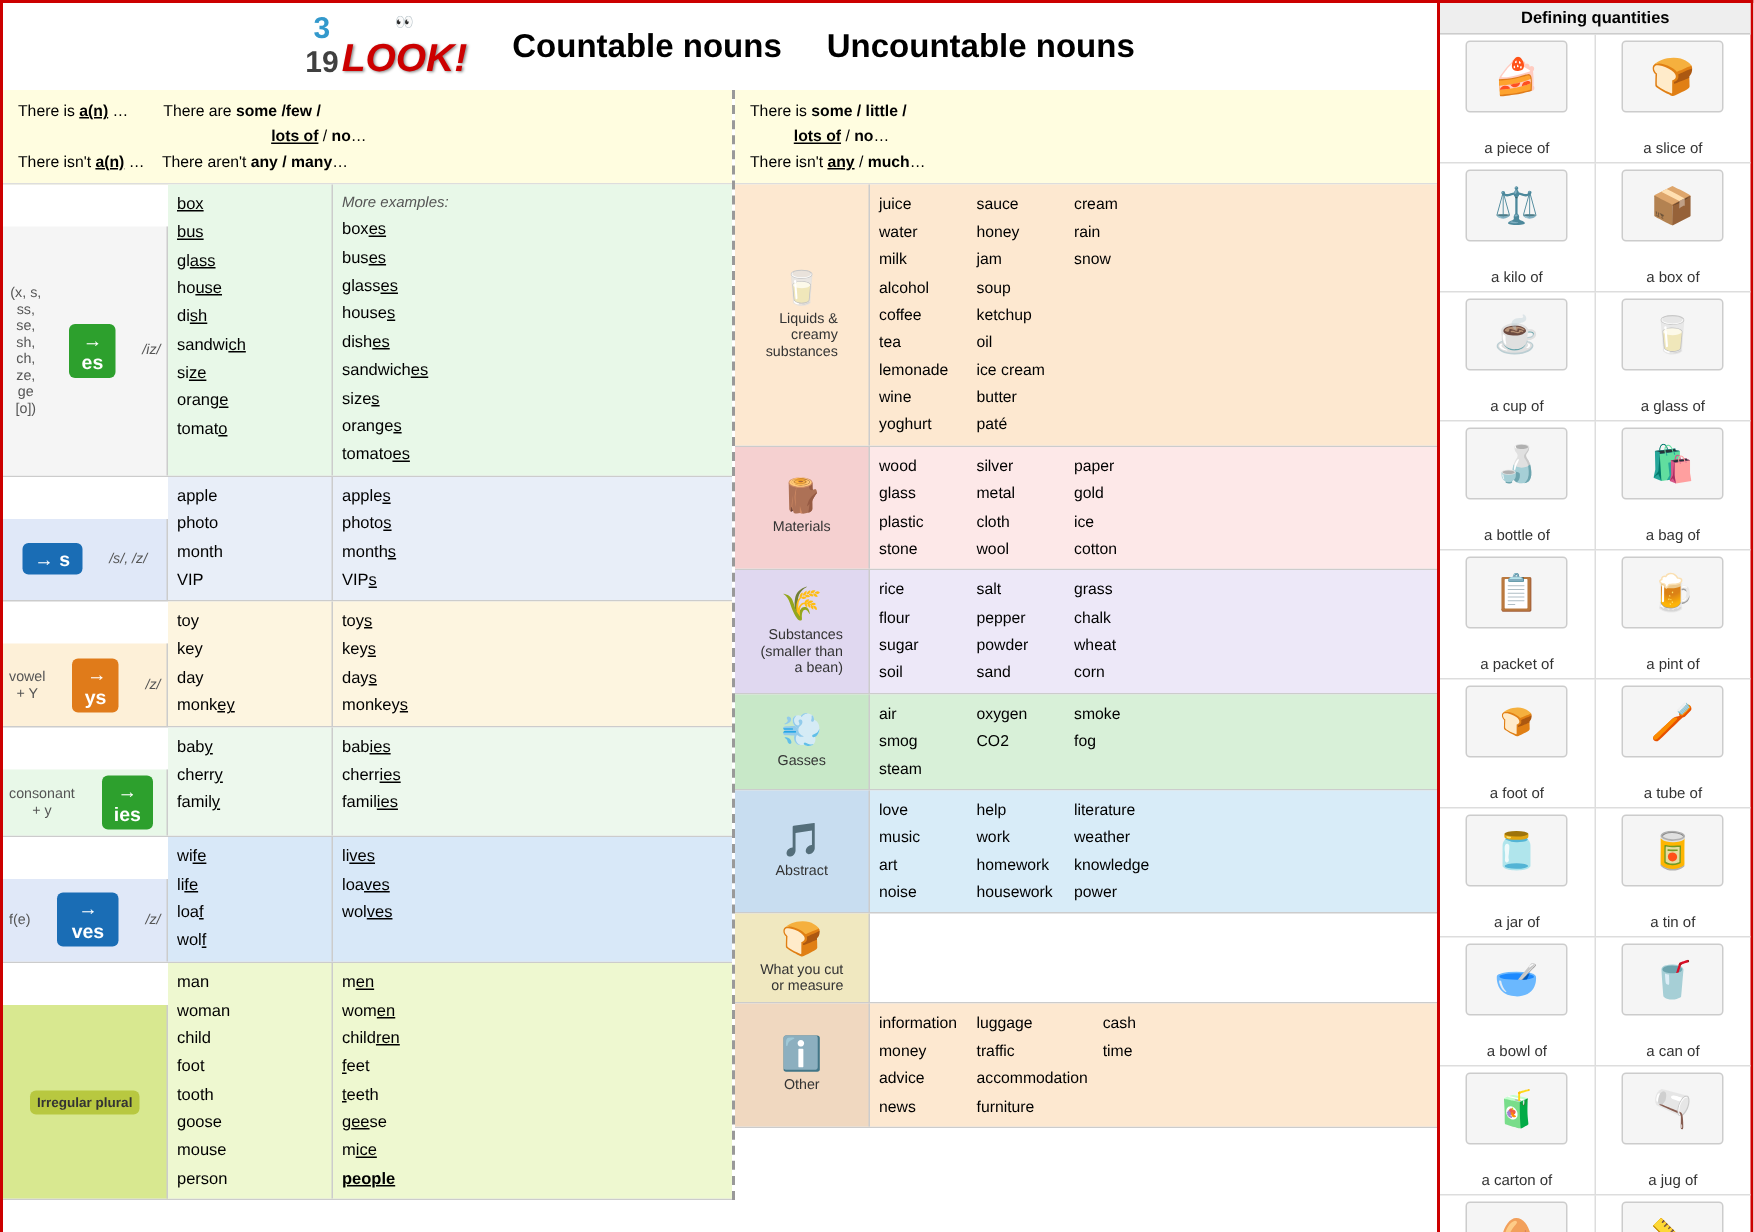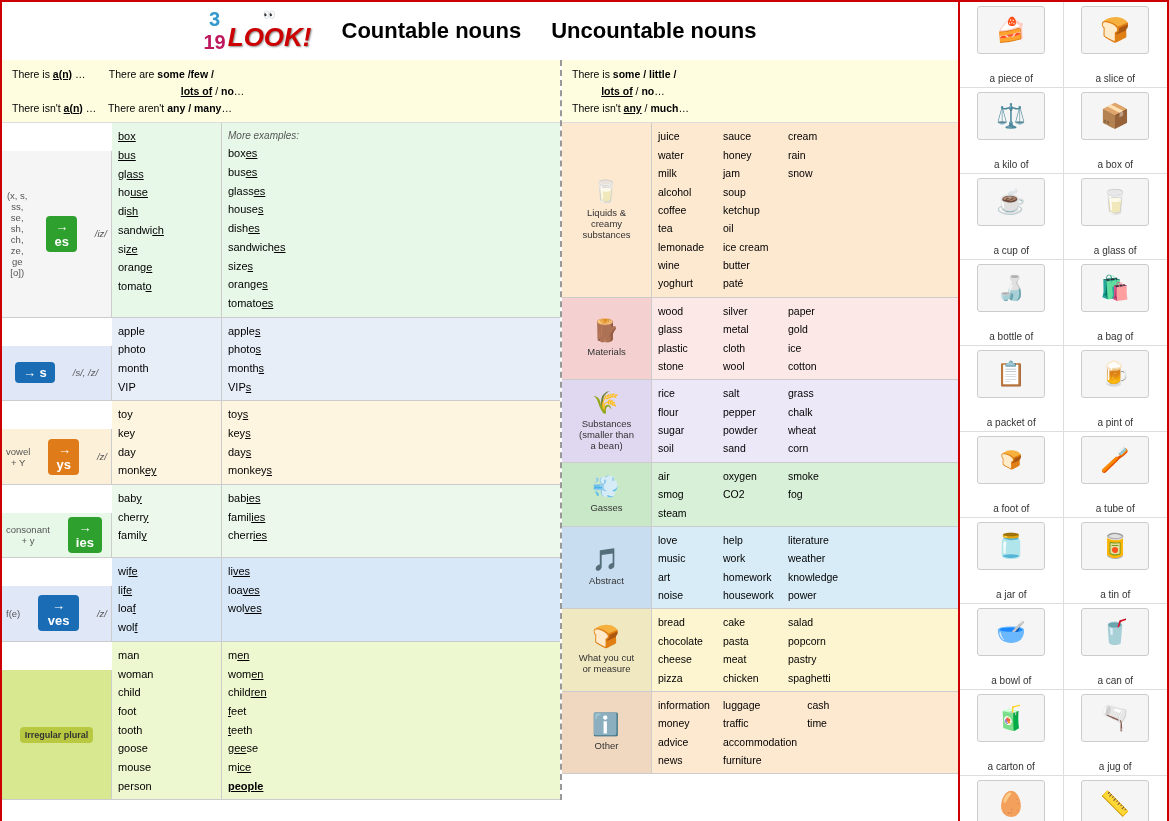--- a/index.html
+++ b/index.html
@@ -32,21 +32,21 @@
     .logo {
       display: flex;
       align-items: center;
       gap: 2px;
     }
     .content-area {
       display: flex;
     }
     
     .countable-section {
-      width: 560px;
+      width: 488px;
       border-right: 2px dashed #999;
     }
     .grammar-box {
       background: #fffde0;
       border-bottom: 1px solid #ddd;
       padding: 6px 10px;
       font-size: 10.5px;
       line-height: 1.6;
     }
     .plural-rules {
@@ -133,21 +133,21 @@
       font-size: 10px;
       gap: 4px;
     }
     .unc-icon {
       font-size: 22px;
       line-height: 1;
     }
     .unc-label-text {
       font-size: 9.5px;
       color: #333;
-      text-align: center;
+      text-align: right;
     }
     .unc-words {
       flex: 1;
       padding: 4px 6px;
       line-height: 1.75;
       font-size: 10.5px;
       display: flex;
       align-items: flex-start;
       flex-wrap: wrap;
       align-content: flex-start;
@@ -224,21 +224,21 @@
 <body>
 
 <div class="main-container">
 
   <div class="left-panel">
 
     <div class="header-row">
       <div class="logo">
         <div class="num-block">
           <span class="num-top" style="color:#3399cc; font-size:20px;">3</span>
-          <span style="color:#be185d; font-size:20px; font-weight:900;">19</span>
+          <span style="color:#404040; font-size:20px; font-weight:900;">19</span>
         </div>
         <div style="display:flex;flex-direction:column;align-items:center;">
           <div style="font-size:10px;color:#333;margin-bottom:2px;">👀</div>
           <span style="font-size:26px;font-weight:900;color:#cc0000;font-style:italic;font-family:'Arial Black',Arial,sans-serif;text-shadow:1px 1px 2px #888;">LOOK!</span>
         </div>
       </div>
       <span style="font-size:22px;font-weight:bold;">Countable nouns</span>
       <span style="font-size:22px;font-weight:bold;">Uncountable nouns</span>
     </div>
 
@@ -330,22 +330,22 @@
               <div class="rule-btn green">→ ies</div>
               <div class="rule-phonetic">/iz/</div>
             </div>
             <div class="singular-col" style="background:#edf8ed;">
               <div>bab<span class="ul">y</span></div>
               <div>cherr<span class="ul">y</span></div>
               <div>famil<span class="ul">y</span></div>
             </div>
             <div class="plural-col" style="background:#edf8ed;">
               <div>bab<span class="ul">ies</span></div>
+              <div>cherr<span class="ul">ies</span></div>
               <div>famil<span class="ul">ies</span></div>
-              <div>cherr<span class="ul">ies</span></div>
             </div>
           </div>
 
           <div class="plural-row">
             <div class="rule-label" style="background:#e0e8f8;">
               <div class="rule-text">f(e)</div>
               <div class="rule-btn blue">→ ves</div>
               <div class="rule-phonetic">/z/</div>
             </div>
             <div class="singular-col" style="background:#d8e8f8;">
@@ -487,31 +487,20 @@
                 literature<br>weather<br>knowledge<br>power
               </div>
             </div>
           </div>
 
           <div class="unc-row">
             <div class="unc-label" style="background:#f0e8c0;">
               <div class="unc-icon">🍞</div>
               <div class="unc-label-text">What you cut<br>or measure</div>
             </div>
-            <div class="unc-words" style="background:#fdf5d0;display:flex;gap:0;padding:4px 6px;">
-              <div class="unc-words-col">
-                bread<br>chocolate<br>cheese<br>pizza
-              </div>
-              <div class="unc-words-col">
-                cake<br>pasta<br>meat<br>chicken
-              </div>
-              <div class="unc-words-col">
-                salad<br>popcorn<br>pastry<br>spaghetti
-              </div>
-            </div>
           </div>
 
           <div class="unc-row">
             <div class="unc-label" style="background:#f0d8c0;">
               <div class="unc-icon">ℹ️</div>
               <div class="unc-label-text">Other</div>
             </div>
             <div class="unc-words" style="background:#fde8d0;display:flex;gap:0;padding:4px 6px;">
               <div class="unc-words-col">
                 information<br>money<br>advice<br>news
@@ -523,20 +512,21 @@
                 cash<br>time
               </div>
             </div>
           </div>
         </div>
       </div>
     </div>
   </div>
 
   <div class="right-panel">
+    <div class="right-title">Defining quantities</div>
     <div class="quantities-grid">
 
       <div class="qty-item">
         <div class="qty-icon-box">🍰</div>
         <div class="qty-label">a piece of</div>
       </div>
       <div class="qty-item">
         <div class="qty-icon-box">🍞</div>
         <div class="qty-label">a slice of</div>
       </div>

